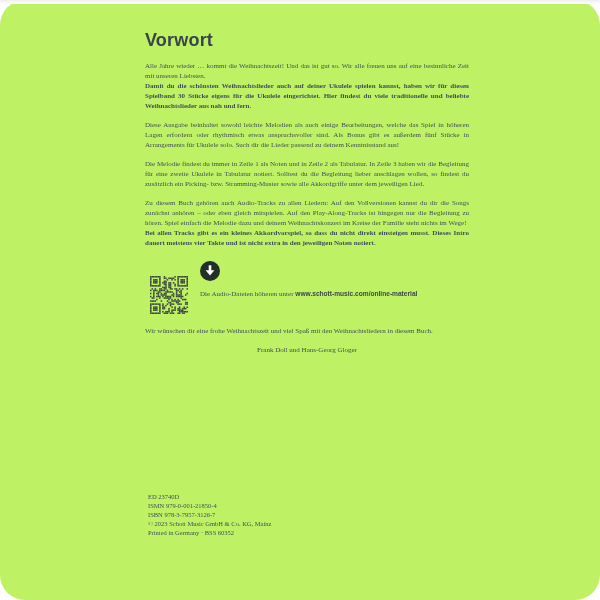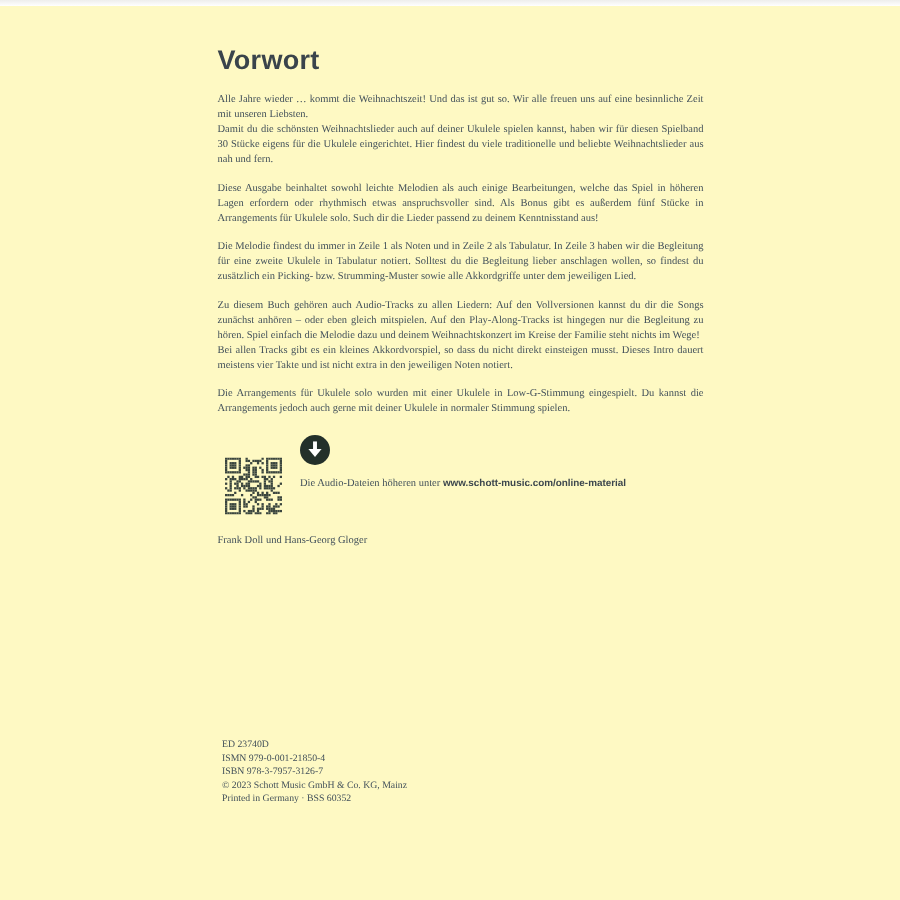--- a/index.html
+++ b/index.html
@@ -1,37 +1,37 @@
 <!DOCTYPE html>
 <html lang="de"><head>
 <meta charset="utf-8">
 <style>
   html,body{margin:0;padding:0;}
   body{width:600px;height:600px;background:#ffffff;overflow:hidden;}
-  #page{position:relative;width:600px;height:600px;background:#fef9c3;}
+  #page{position:relative;width:600px;height:600px;background:#bef264;border-radius:25px;}
   .top-edge{position:absolute;top:0;left:0;right:0;height:4px;
             background:linear-gradient(180deg,#eeeeec,#ffffff);}
   .column{position:absolute;left:145px;top:30px;width:324px;color:#42505a;}
   h1.title{font-family:"Liberation Sans",sans-serif;font-weight:700;
            font-size:18px;line-height:1.15;color:#3a444b;margin:0 0 10px 0;
            letter-spacing:.2px;}
   p.body{font-family:"Liberation Serif",serif;font-size:7px;line-height:10px;
          text-align:justify;margin:0 0 9px 0;}
-  .block{display:block;}
+  .block{display:block;font-weight:bold;}
   .audio-row{display:flex;align-items:flex-start;margin:13px 0 12px 0;}
   .qr-box{width:38px;height:38px;margin:15px 12px 0 5px;flex:0 0 auto;}
   .qr-box svg{display:block;width:38px;height:38px;}
   .dl-circle{display:block;width:20px;height:20px;margin:0 0 7px 0;}
   .audio-text{font-family:"Liberation Serif",serif;font-size:7px;
               line-height:11px;color:#42505a;}
   .audio-line1{white-space:nowrap;}
   .url{font-family:"Liberation Sans",sans-serif;font-weight:700;
        font-size:6.6px;color:#3c464d;}
   p.closing{margin:4px 0 0 0;}
-  p.signature{margin:9px 0 0 0;text-align:left;}
+  p.signature{margin:9px 0 0 0;text-align:center;}
   .imprint{position:absolute;left:148px;top:492px;
            font-family:"Liberation Serif",serif;font-size:6.5px;
            line-height:9px;color:#42505a;}
   .imprint span{display:block;}
 </style>
 </head>
 <body>
 
 <div id="page">
   <div class="top-edge"></div>
@@ -40,21 +40,20 @@
     <h1 class="title">Vorwort</h1>
 
     <p class="body"><span>Alle Jahre wieder … kommt die Weihnachtszeit! Und das ist gut so. Wir alle freuen uns auf eine besinnliche Zeit mit unseren Liebsten.</span><span class="block">Damit du die schönsten Weihnachtslieder auch auf deiner Ukulele spielen kannst, haben wir für diesen Spielband 30 Stücke eigens für die Ukulele eingerichtet. Hier findest du viele traditionelle und beliebte Weihnachtslieder aus nah und fern.</span></p>
 
     <p class="body">Diese Ausgabe beinhaltet sowohl leichte Melodien als auch einige Bearbeitungen, welche das Spiel in höheren Lagen erfordern oder rhythmisch etwas anspruchsvoller sind. Als Bonus gibt es außerdem fünf Stücke in Arrangements für Ukulele solo. Such dir die Lieder passend zu deinem Kenntnisstand aus!</p>
 
     <p class="body">Die Melodie findest du immer in Zeile 1 als Noten und in Zeile 2 als Tabulatur. In Zeile 3 haben wir die Begleitung für eine zweite Ukulele in Tabulatur notiert. Solltest du die Begleitung lieber anschlagen wollen, so findest du zusätzlich ein Picking- bzw. Strumming-Muster sowie alle Akkordgriffe unter dem jeweiligen Lied.</p>
 
     <p class="body"><span>Zu diesem Buch gehören auch Audio-Tracks zu allen Liedern: Auf den Vollversionen kannst du dir die Songs zunächst anhören – oder eben gleich mitspielen. Auf den Play-Along-Tracks ist hingegen nur die Begleitung zu hören. Spiel einfach die Melodie dazu und deinem Weihnachtskonzert im Kreise der Familie steht nichts im Wege!</span><span class="block">Bei allen Tracks gibt es ein kleines Akkordvorspiel, so dass du nicht direkt einsteigen musst. Dieses Intro dauert meistens vier Takte und ist nicht extra in den jeweiligen Noten notiert.</span></p>
 
-    <p class="body">Die Arrangements für Ukulele solo wurden mit einer Ukulele in Low-G-Stimmung eingespielt. Du kannst die Arrangements jedoch auch gerne mit deiner Ukulele in normaler Stimmung spielen.</p>
 
     <div class="audio-row">
       <div class="qr-box">
         <svg id="qr-svg" viewBox="0 0 25 25" aria-hidden="true">
             <g fill="#3a453e">
               <rect x="0" y="0" width="1" height="1"></rect>
               <rect x="0" y="1" width="1" height="1"></rect>
               <rect x="0" y="2" width="1" height="1"></rect>
               <rect x="0" y="3" width="1" height="1"></rect>
               <rect x="0" y="4" width="1" height="1"></rect>
@@ -362,20 +361,21 @@
           <circle cx="10" cy="10" r="10" fill="#23302a"></circle>
           <rect x="8.7" y="4.3" width="2.6" height="6" fill="#ffffff"></rect>
           <polygon points="5.6,9.3 14.4,9.3 10,14.6" fill="#ffffff"></polygon>
         </svg>
         <div class="audio-text">
           <span class="audio-line1"><span>Die Audio-Dateien höheren unter </span><strong class="url">www.schott-music.com/online-material</strong></span>
         </div>
       </div>
     </div>
 
+    <p class="body closing">Wir wünschen dir eine frohe Weihnachtszeit und viel Spaß mit den Weihnachtsliedern in diesem Buch.</p>
     <p class="body signature">Frank Doll und Hans-Georg Gloger</p>
   </div>
 
   <div class="imprint">
     <span>ED 23740D</span>
     <span>ISMN 979-0-001-21850-4</span>
     <span>ISBN 978-3-7957-3126-7</span>
     <span>© 2023 Schott Music GmbH &amp; Co. KG, Mainz</span>
     <span>Printed in Germany · BSS 60352</span>
   </div>

